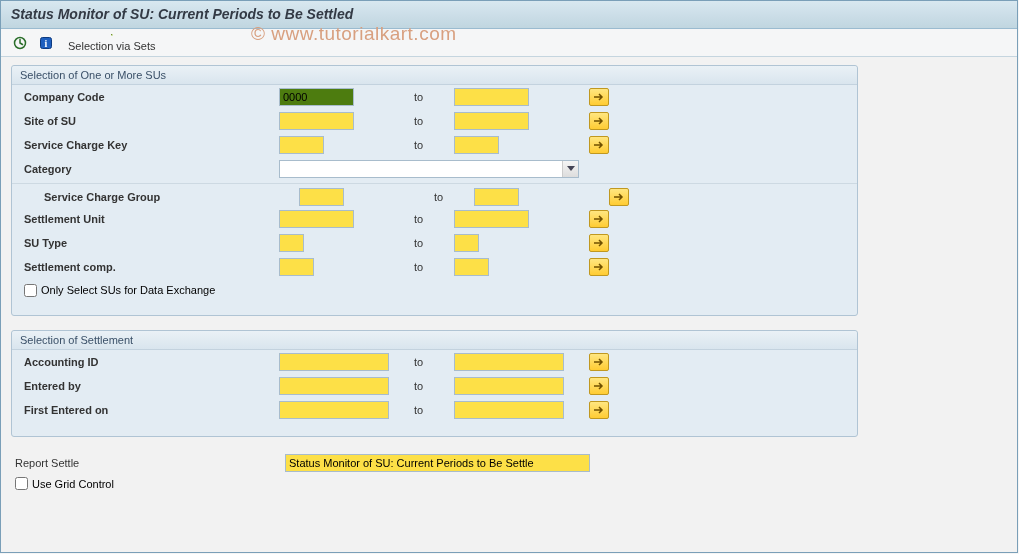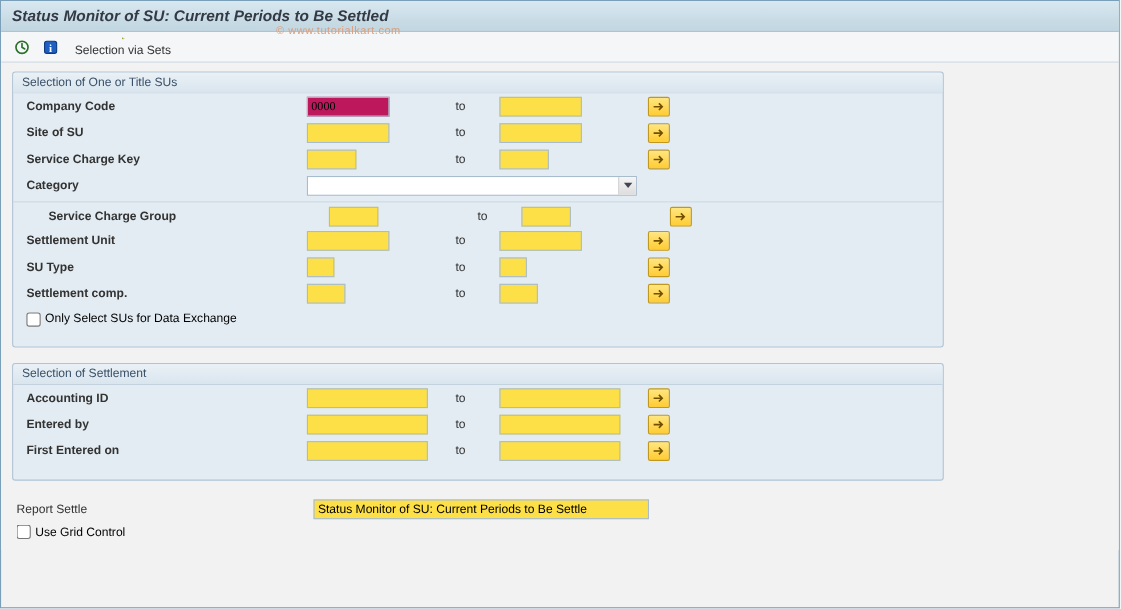--- a/index.html
+++ b/index.html
@@ -65,21 +65,21 @@
     .content {
       padding: 8px 10px;
       background: #f2f2f2;
       position: relative;
     }
     .watermark {
       position: absolute;
       top: -34px;
       left: 250px;
       color: #d8a080;
-      font-size: 10px;
+      font-size: 19px;
       letter-spacing: 0.5px;
       pointer-events: none;
       z-index: 10;
     }
     .panel {
       border: 1px solid #b0c4d4;
       background: #e3ecf3;
       border-radius: 3px;
       margin-bottom: 14px;
       padding-bottom: 14px;
@@ -106,21 +106,21 @@
     .to-col { width: 135px; }
     .btn-col { width: 40px; }
     .inp {
       height: 18px;
       border: 1px solid #a8bccc;
       background: #fde047;
       padding: 0 3px;
       font-size: 11px;
       font-family: inherit;
     }
-    .inp-focus { background: #be185d; font-family: Liberation Serif, serif; font-size: 11px; }
+    .inp-focus { background: #4d7c0f; font-family: Liberation Sans, sans-serif; font-size: 11px; }
     .w-company { width: 75px; }
     .w-site { width: 75px; }
     .w-key { width: 45px; }
     .w-group { width: 45px; }
     .w-unit { width: 75px; }
     .w-type { width: 25px; }
     .w-comp { width: 35px; }
     .w-acct { width: 110px; }
     .w-entered { width: 110px; }
     .w-date { width: 110px; }
@@ -210,21 +210,21 @@
           <rect x="5" y="5" width="8" height="8" fill="#c8e8a0" stroke="#609030"></rect>
         </svg>
       <span>Selection via Sets</span>
     </button>
   </div>
 
   <div class="content">
     <div class="watermark">© www.tutorialkart.com</div>
 
     <div class="panel">
-      <div class="panel-title">Selection of One or Title SUs</div>
+      <div class="panel-title">Selection of One or More SUs</div>
 
       <div class="form-row">
         <div class="label-col">Company Code</div>
         <div class="from-col"><input class="inp inp-focus w-company" value="0000" style=""></div>
         <div class="to-label-col">to</div>
         <div class="to-col"><input class="inp w-company" style=""></div>
         <div class="btn-col"><button class="multi-btn">
               <svg width="10" height="8" viewBox="0 0 10 8">
                 <path d="M0 4 H7 M5 1 L8 4 L5 7" stroke="#705000" stroke-width="1.5" fill="none"></path>
               </svg>

